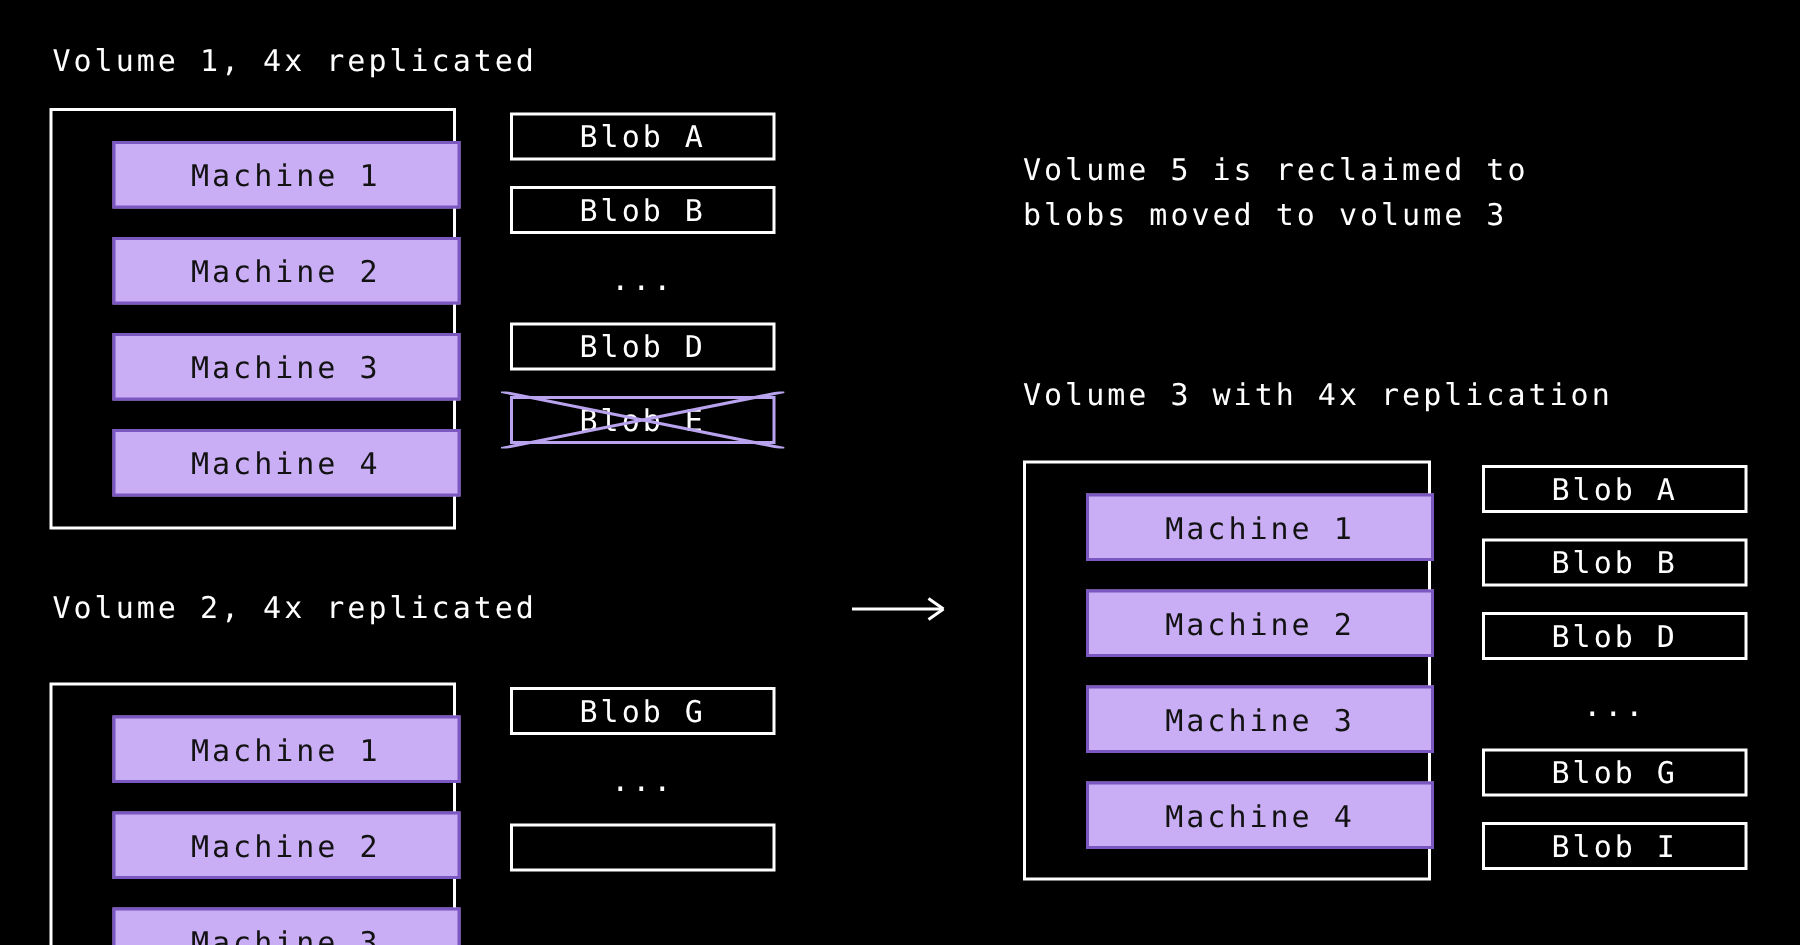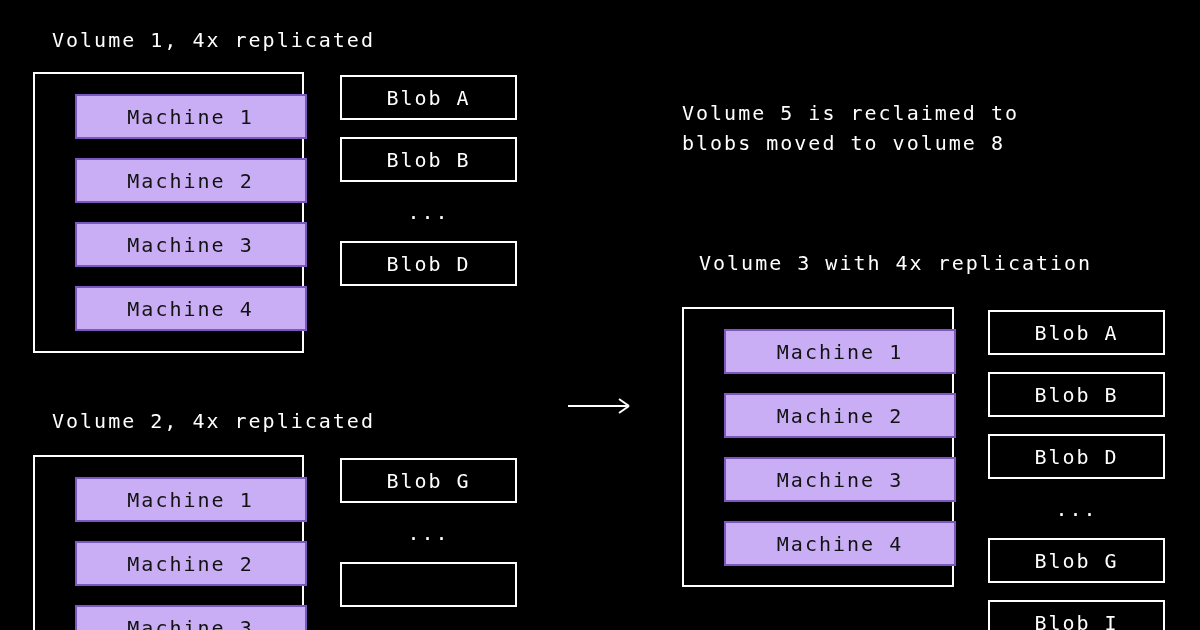--- a/index.html
+++ b/index.html
@@ -9,21 +9,21 @@
     overflow: hidden;
   }
   body {
     position: relative;
     font-family: "DejaVu Sans Mono", "Liberation Mono", monospace;
     font-size: 20px;
     letter-spacing: 2px;
     color: #ffffff;
   }
   .abs { position: absolute; }
-  .vol-title { white-space: nowrap; line-height: 1; margin-left: 17px; }
+  .vol-title { white-space: nowrap; line-height: 1; }
   .vol-box {
     border: 2px solid #ffffff;
     display: flex; flex-direction: column;
     align-items: center;
     padding-top: 20px; gap: 19px;
     background: #000000;
     padding-left: 44px;
   }
   .machine {
     width: 232px; height: 45px;
@@ -33,21 +33,21 @@
     display: flex; align-items: center; justify-content: center;
     white-space: nowrap;
   }
   .blob-col {
     width: 177px;
     display: flex; flex-direction: column;
     gap: 17px;
   }
   .blob {
     position: relative;
-    height: 45px;
+    height: 32px;
     border: 2px solid #ffffff;
     background: #000000;
     display: flex; align-items: center; justify-content: center;
     white-space: nowrap;
   }
   .blob.crossed { border-color: #b9a3ee; }
   .cross {
     position: absolute;
     left: -8px; top: -5px;
     width: calc(100% + 16px);
@@ -77,23 +77,30 @@
   <div class="blob">
     <span>Blob A</span>
   </div>
   <div class="blob">
     <span>Blob B</span>
   </div>
   <div class="ellipsis">...</div>
   <div class="blob">
     <span>Blob D</span>
   </div>
+  <div class="blob crossed">
+    <span>Blob E</span>
+    <svg class="cross" viewBox="0 0 100 100" preserveAspectRatio="none">
+      <line x1="0" y1="0" x2="100" y2="100"></line>
+      <line x1="0" y1="100" x2="100" y2="0"></line>
+    </svg>
+  </div>
 </div>
 
-<div class="abs vol-title" style="left:35px; top:411px">Volume 2, 4x replicated</div>
+<div class="abs vol-title" style="left:35px; top:395px">Volume 2, 4x replicated</div>
 
 <div class="abs vol-box" style="left:33px; top:455px; width:271px; height:281px">
   <div class="machine">Machine 1</div>
   <div class="machine">Machine 2</div>
   <div class="machine">Machine 3</div>
 </div>
 
 <div class="abs blob-col" style="left:340px; top:458px">
   <div class="blob">
     <span>Blob G</span>
@@ -105,21 +112,21 @@
 </div>
 
 <svg class="abs" style="left:566px; top:394px" width="70" height="24">
   <line x1="2" y1="12" x2="62" y2="12" stroke="#ffffff" stroke-width="2"></line>
   <line x1="53" y1="5" x2="63" y2="12" stroke="#ffffff" stroke-width="2"></line>
   <line x1="53" y1="19" x2="63" y2="12" stroke="#ffffff" stroke-width="2"></line>
 </svg>
 
 <div class="abs note" style="left:682px; top:98px">
   <div>Volume 5 is reclaimed to</div>
-  <div>blobs moved to volume 8</div>
+  <div>blobs moved to volume 3</div>
 </div>
 
 <div class="abs vol-title" style="left:682px; top:253px">Volume 3 with 4x replication</div>
 
 <div class="abs vol-box" style="left:682px; top:307px; width:272px; height:280px">
   <div class="machine">Machine 1</div>
   <div class="machine">Machine 2</div>
   <div class="machine">Machine 3</div>
   <div class="machine">Machine 4</div>
 </div>

